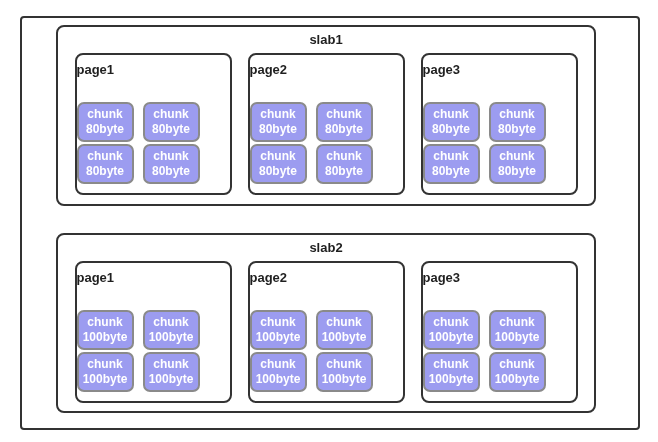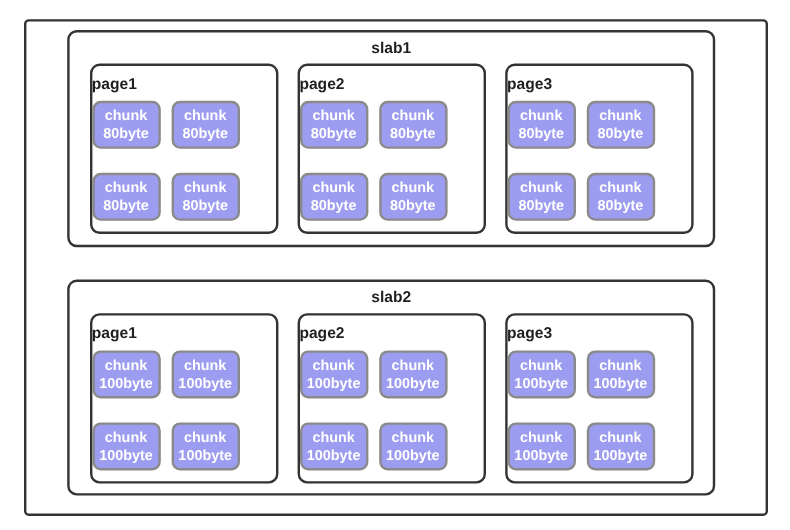--- a/index.html
+++ b/index.html
@@ -71,21 +71,21 @@
     font-size: 13px;
     font-weight: 700;
     color: var(--title-text);
   }
   .chunk-grid {
     margin-top: auto;
     margin-bottom: 9px;
     display: grid;
     grid-template-columns: 57px 57px;
     grid-auto-rows: 40px;
-    gap: 20px 9px;
+    gap: 2px 9px;
   }
   .chunk {
     background: var(--chunk-fill);
     border: 2px solid var(--chunk-border);
     border-radius: 7px;
     color: var(--chunk-text);
     font-size: 12px;
     font-weight: 600;
     line-height: 1.25;
     display: flex;

